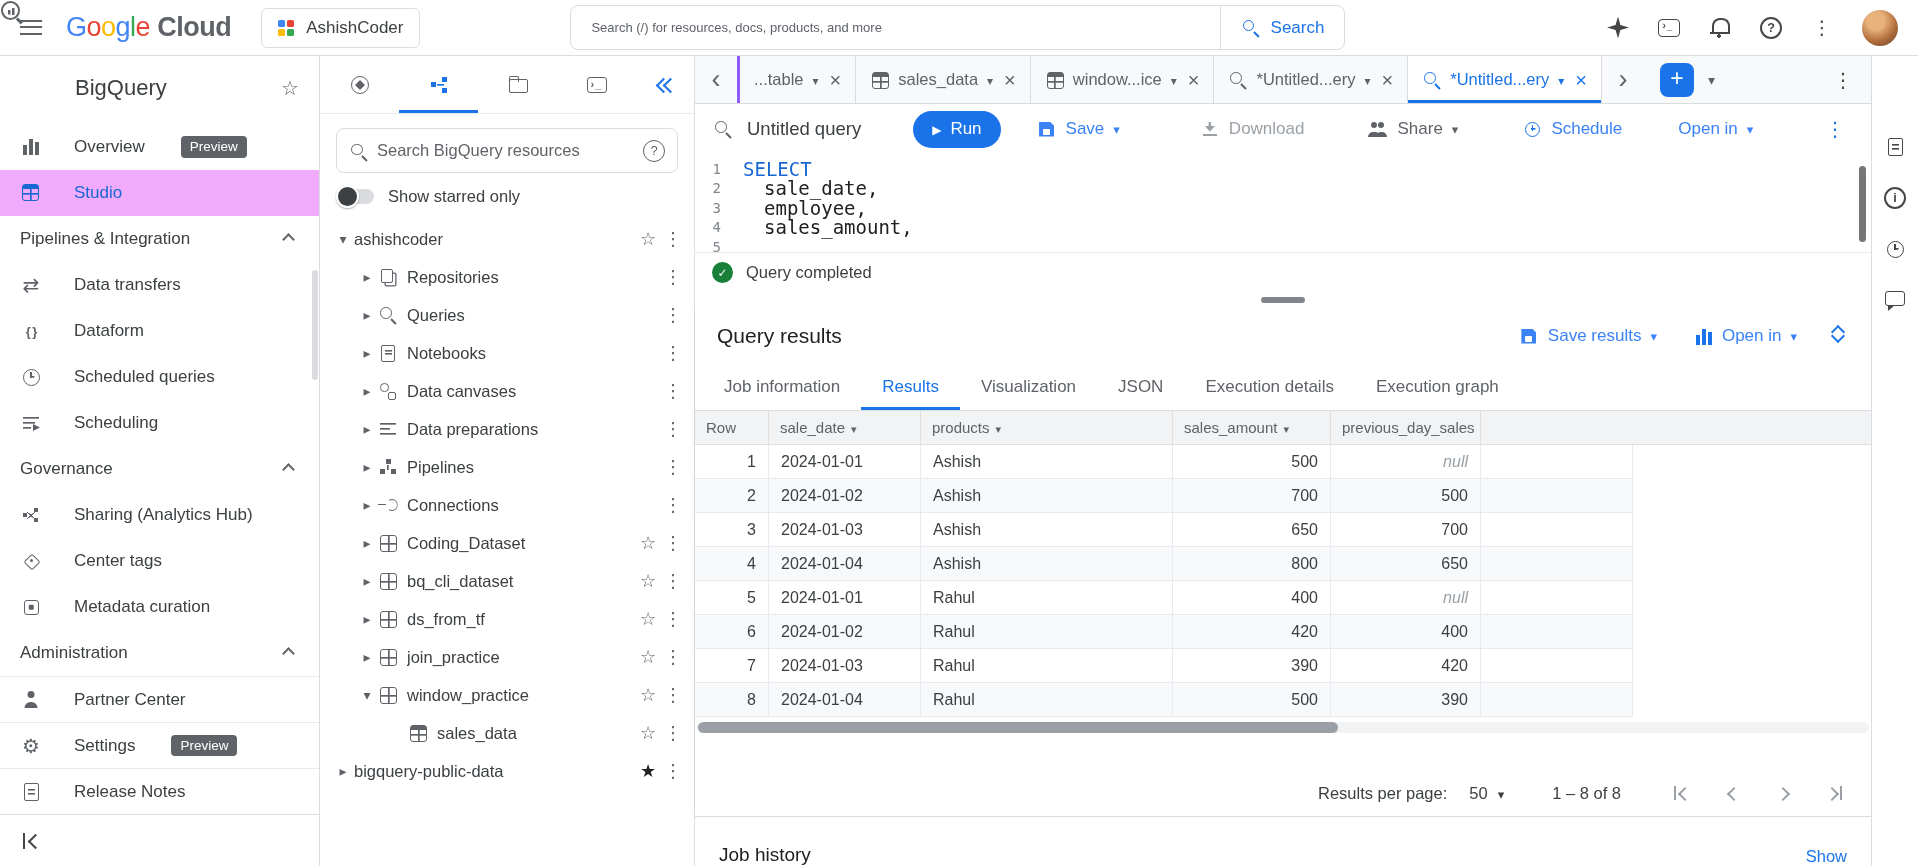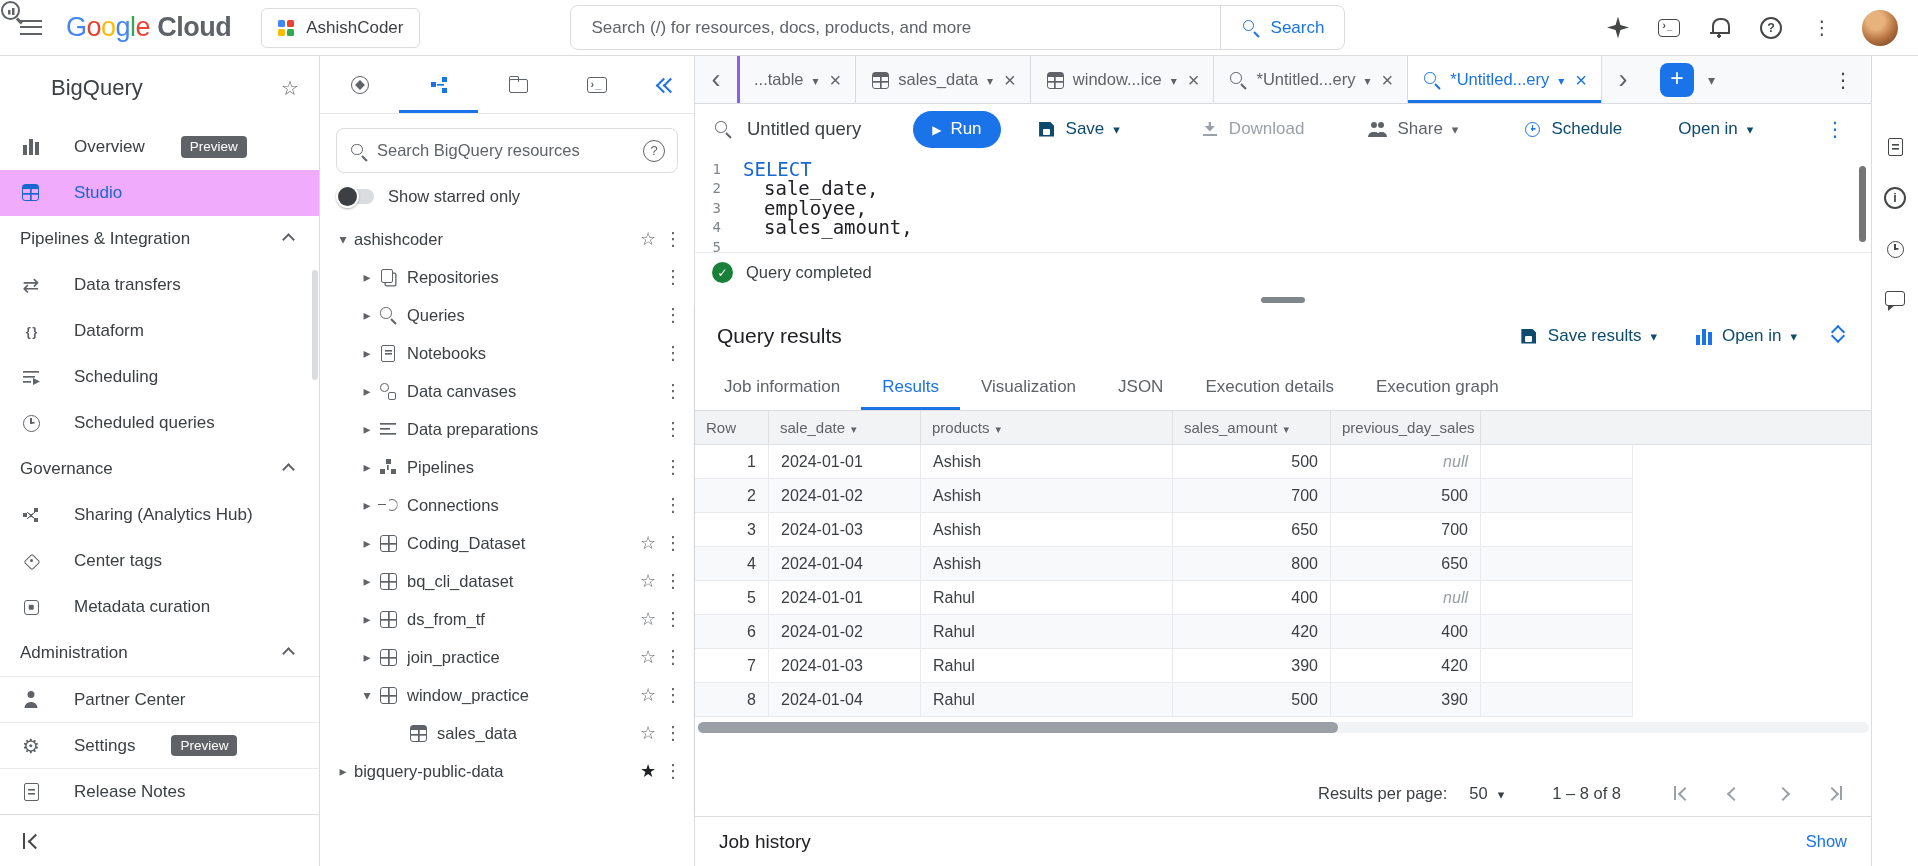--- a/index.html
+++ b/index.html
@@ -137,35 +137,35 @@
   .logo{display:flex;align-items:baseline;margin-left:24px;font-size:27px;letter-spacing:-.5px}
   .gl{font-weight:500}
   .c-blue{color:#4285f4}.c-red{color:#ea4335}.c-yel{color:#fbbc04}.c-grn{color:#34a853}
   .cloud{color:#5f6368;margin-left:7px;font-weight:700}
   .proj{margin-left:30px;height:40px;border:1px solid #dadce0;border-radius:6px;padding:0 16px;gap:12px;font-size:17px;color:#3c4043}
   .proj-ico{display:grid;grid-template-columns:7px 7px;gap:2px}
   .proj-ico i{width:7px;height:7px;border-radius:1.5px}
   .proj-ico i:nth-child(1){background:#4285f4}.proj-ico i:nth-child(2){background:#ea4335}
   .proj-ico i:nth-child(3){background:#fbbc04}.proj-ico i:nth-child(4){background:#34a853}
   .gsearch{margin-left:150px;display:flex;height:45px;width:775px;border:1px solid #dadce0;border-radius:8px;background:#fff;overflow:hidden}
-  .gsearch-in{flex:1;padding:0 20px;font-size:17px;color:#c2410c}
+  .gsearch-in{flex:1;padding:0 20px;font-size:13px;color:#c2410c}
   .gsearch-in::placeholder{color:#5f6368}
   .gsearch-btn{border-left:1px solid #dadce0;padding:0 20px;gap:10px;color:#1a73e8;font-size:17px;font-weight:500}
   .gsearch-btn .ico{color:#1a73e8}
   .top-right{margin-left:auto;display:flex;align-items:center;gap:29px;color:#444746}
   .top-right .ico{width:22px;height:22px}
   .avatar{width:36px;height:36px;border-radius:50%;flex:none;
     background:radial-gradient(circle at 38% 30%,#e8b27d 0 26%,#b5713f 58%,#5f3c20 100%)}
 
   
   .content{flex:1;display:flex;min-height:0}
 
   
   .leftnav{width:320px;flex:none;border-right:1px solid #dadce0;display:flex;flex-direction:column;background:#fff}
-  .bq-head{height:64px;flex:none;display:flex;align-items:center;gap:6px;padding:0 20px}
+  .bq-head{height:64px;flex:none;display:flex;align-items:center;gap:30px;padding:0 20px}
   .bq-title{font-size:22px;color:#3c4043}
   .bq-star{margin-left:auto;color:#5f6368;font-size:20px}
   .bq-star::before{content:"☆"}
   .nav-list{flex:1;position:relative;padding-top:4px}
   .nav-item{height:46px;display:flex;align-items:center;gap:32px;padding:0 20px;font-size:17px;color:#3c4043}
   .nav-item.active{background:#f0abfc;color:#1967d2}
   .nav-sec{height:46px;display:flex;align-items:center;padding:0 20px;font-size:17px;font-weight:500;color:#3c4043}
   .nav-sec .chev-up{margin-left:auto;margin-right:6px}
   .badge{margin-left:4px;background:#5f6368;color:#fff;font-size:13.5px;padding:4px 9px;border-radius:4px;line-height:1}
   .nav-item.btop{border-top:1px solid #e8eaed}
@@ -221,21 +221,21 @@
   .newtab-caret::before{content:"▾";font-size:14px}
   .strip-kebab{align-self:center;margin-left:auto;margin-right:18px;color:#444746}
   .strip-kebab::before{content:"⋮";font-size:20px}
 
   .ehead{height:50px;flex:none;display:flex;align-items:center;padding:0 18px;background:#fff}
   .emag{color:#5f6368;margin-right:14px}
   .etitle{font-size:18.5px;color:#3c4043}
   .run{margin-left:52px;height:37px;border-radius:19px;background:#1a73e8;color:#fff;padding:0 19px;gap:9px;font-size:17px;font-weight:500}
   .runplay::before{content:"▶";font-size:12px}
   .tbtn{gap:9px;font-size:17px;font-weight:500}
-  .tbtn.blue{color:#0c4a6e}
+  .tbtn.blue{color:#3b82f6}
   .tbtn.gray{color:#5f6368}
   .tbtn.disabled{color:#9aa0a6}
   .tbtn .ico{width:20px;height:20px}
   .ml36{margin-left:36px}.ml64{margin-left:64px}.ml80{margin-left:80px}.ml56{margin-left:56px}
   .ekebab{margin-left:auto;margin-right:8px;color:#1a73e8}
   .ekebab::before{content:"⋮";font-size:20px}
 
   .code{position:relative;height:98px;flex:none;overflow:hidden;padding-top:5px;background:#fff;
     font-family:"DejaVu Sans Mono","Liberation Mono",monospace}
   .cl{display:flex;height:19.5px;align-items:center}
@@ -289,21 +289,21 @@
   .range{margin-right:48px}
   .pgicons{display:flex;align-items:center;gap:30px;color:#9aa0a6}
   .pg{position:relative;width:22px;height:22px;display:inline-block}
   .pg-first::before{content:"";position:absolute;left:5px;top:4px;width:2.2px;height:14px;background:currentColor}
   .pg-first::after{content:"";position:absolute;left:11px;top:6.5px;width:8px;height:8px;border-left:2.2px solid currentColor;border-bottom:2.2px solid currentColor;transform:rotate(45deg)}
   .pg-prev::after{content:"";position:absolute;left:8px;top:6.5px;width:8px;height:8px;border-left:2.2px solid currentColor;border-bottom:2.2px solid currentColor;transform:rotate(45deg)}
   .pg-next::after{content:"";position:absolute;left:5px;top:6.5px;width:8px;height:8px;border-right:2.2px solid currentColor;border-top:2.2px solid currentColor;transform:rotate(45deg)}
   .pg-last::before{content:"";position:absolute;right:5px;top:4px;width:2.2px;height:14px;background:currentColor}
   .pg-last::after{content:"";position:absolute;left:2px;top:6.5px;width:8px;height:8px;border-right:2.2px solid currentColor;border-top:2.2px solid currentColor;transform:rotate(45deg)}
 
-  .jobbar{flex:none;height:50px;border-top:1px solid #dadce0;display:flex;align-items:center;padding:0 24px;background:#fff}
+  .jobbar{flex:none;height:50px;border-top:1px solid #dadce0;display:flex;align-items:flex-end;padding:0 24px;background:#fff}
   .jtitle{font-size:19px;color:#202124}
   .jshow{margin-left:auto;color:#1a73e8;font-size:16.5px;font-weight:500}
 
   
   .rail{width:47px;flex:none;border-left:1px solid #dadce0;background:#fff;display:flex;flex-direction:column;align-items:center;padding-top:80px;gap:29px;color:#444746}
   .rail .ico{width:22px;height:22px}
 </style>
 </head>
 <body>
 
@@ -369,27 +369,27 @@
           <span class="chev-up" data-name="collapse-section-icon"></span>
         </div>
         <div class="nav-item" data-name="sidebar-item-data-transfers">
           <span class="nico g i-swap" data-name="data-transfers-icon"></span>
           <span>Data transfers</span>
         </div>
         <div class="nav-item" data-name="sidebar-item-dataform">
           <span class="nico g i-braces" data-name="dataform-icon"></span>
           <span>Dataform</span>
         </div>
+        <div class="nav-item" data-name="sidebar-item-scheduled-queries">
+          <span class="nico i-clock" data-name="clock-icon"></span>
+          <span>Scheduled queries</span>
+        </div>
         <div class="nav-item" data-name="sidebar-item-scheduling">
           <span class="nico i-sched" data-name="scheduling-icon"></span>
           <span>Scheduling</span>
-        </div>
-        <div class="nav-item" data-name="sidebar-item-scheduled-queries">
-          <span class="nico i-clock" data-name="clock-icon"></span>
-          <span>Scheduled queries</span>
         </div>
         <div class="nav-sec" data-name="nav-section-governance">
           <span>Governance</span>
           <span class="chev-up" data-name="collapse-section-icon"></span>
         </div>
         <div class="nav-item" data-name="sidebar-item-sharing">
           <span class="nico i-share" data-name="share-icon"></span>
           <span>Sharing (Analytics Hub)</span>
         </div>
         <div class="nav-item" data-name="sidebar-item-policy-tags">

